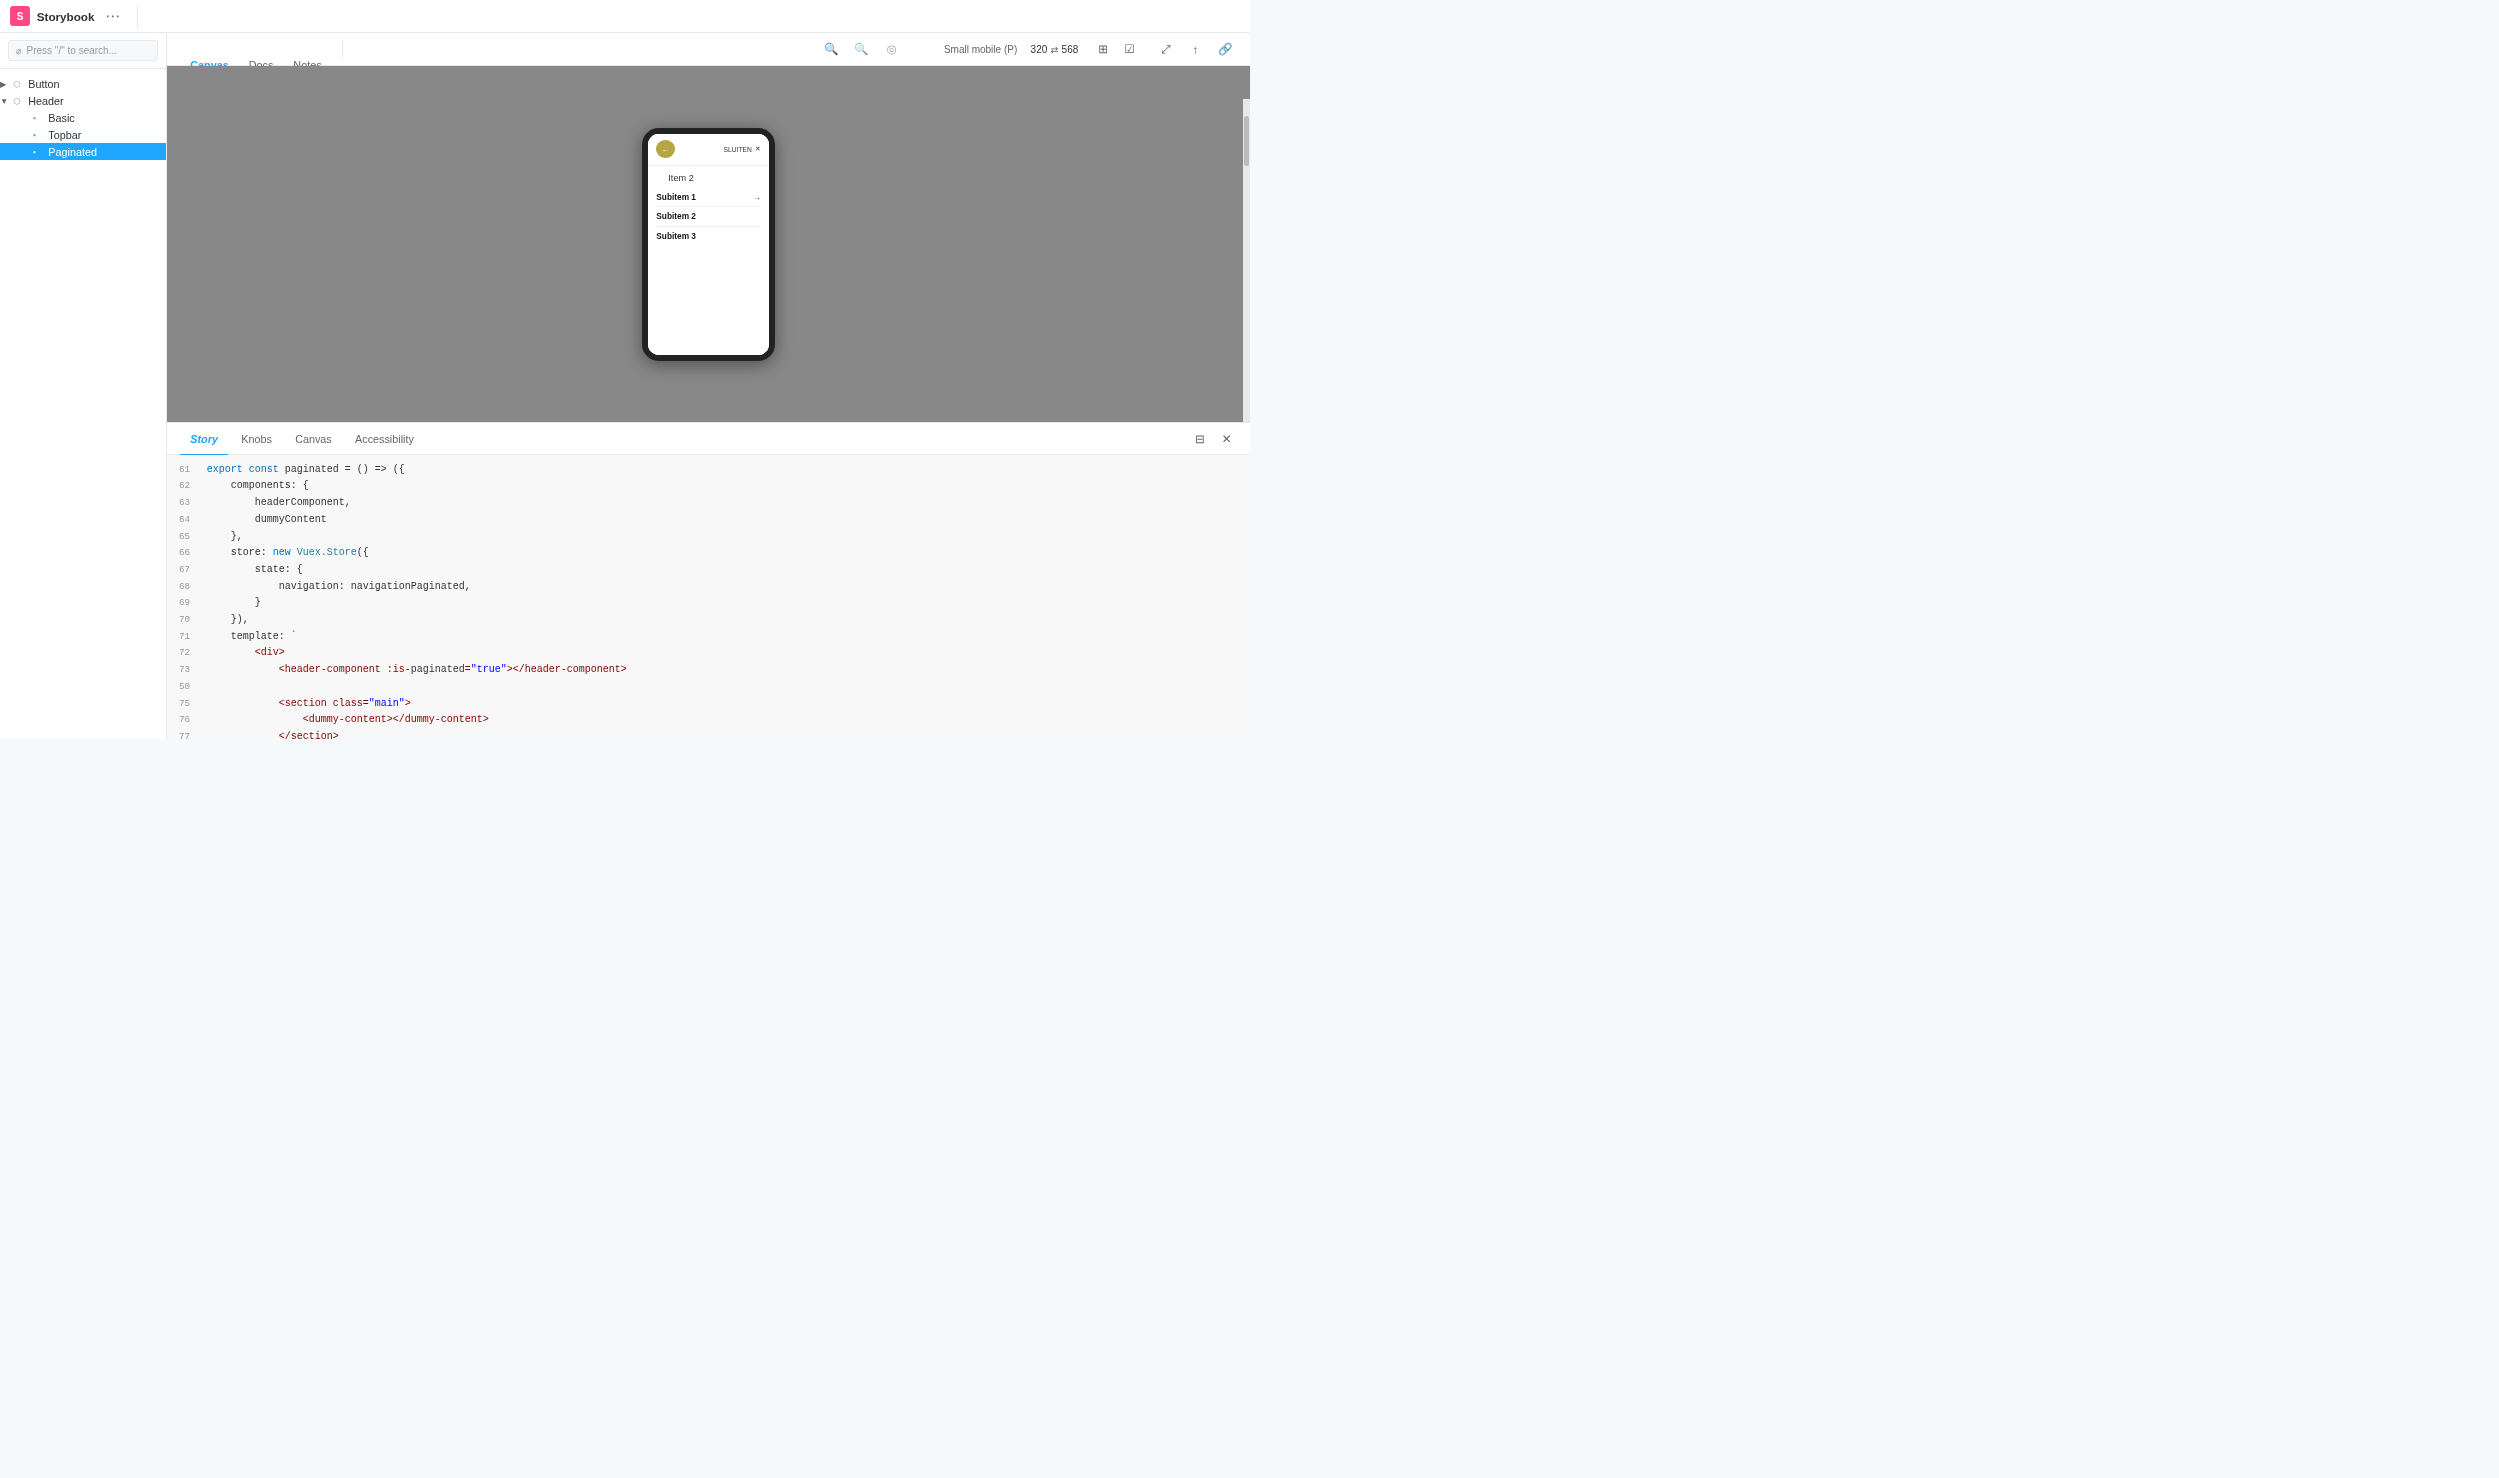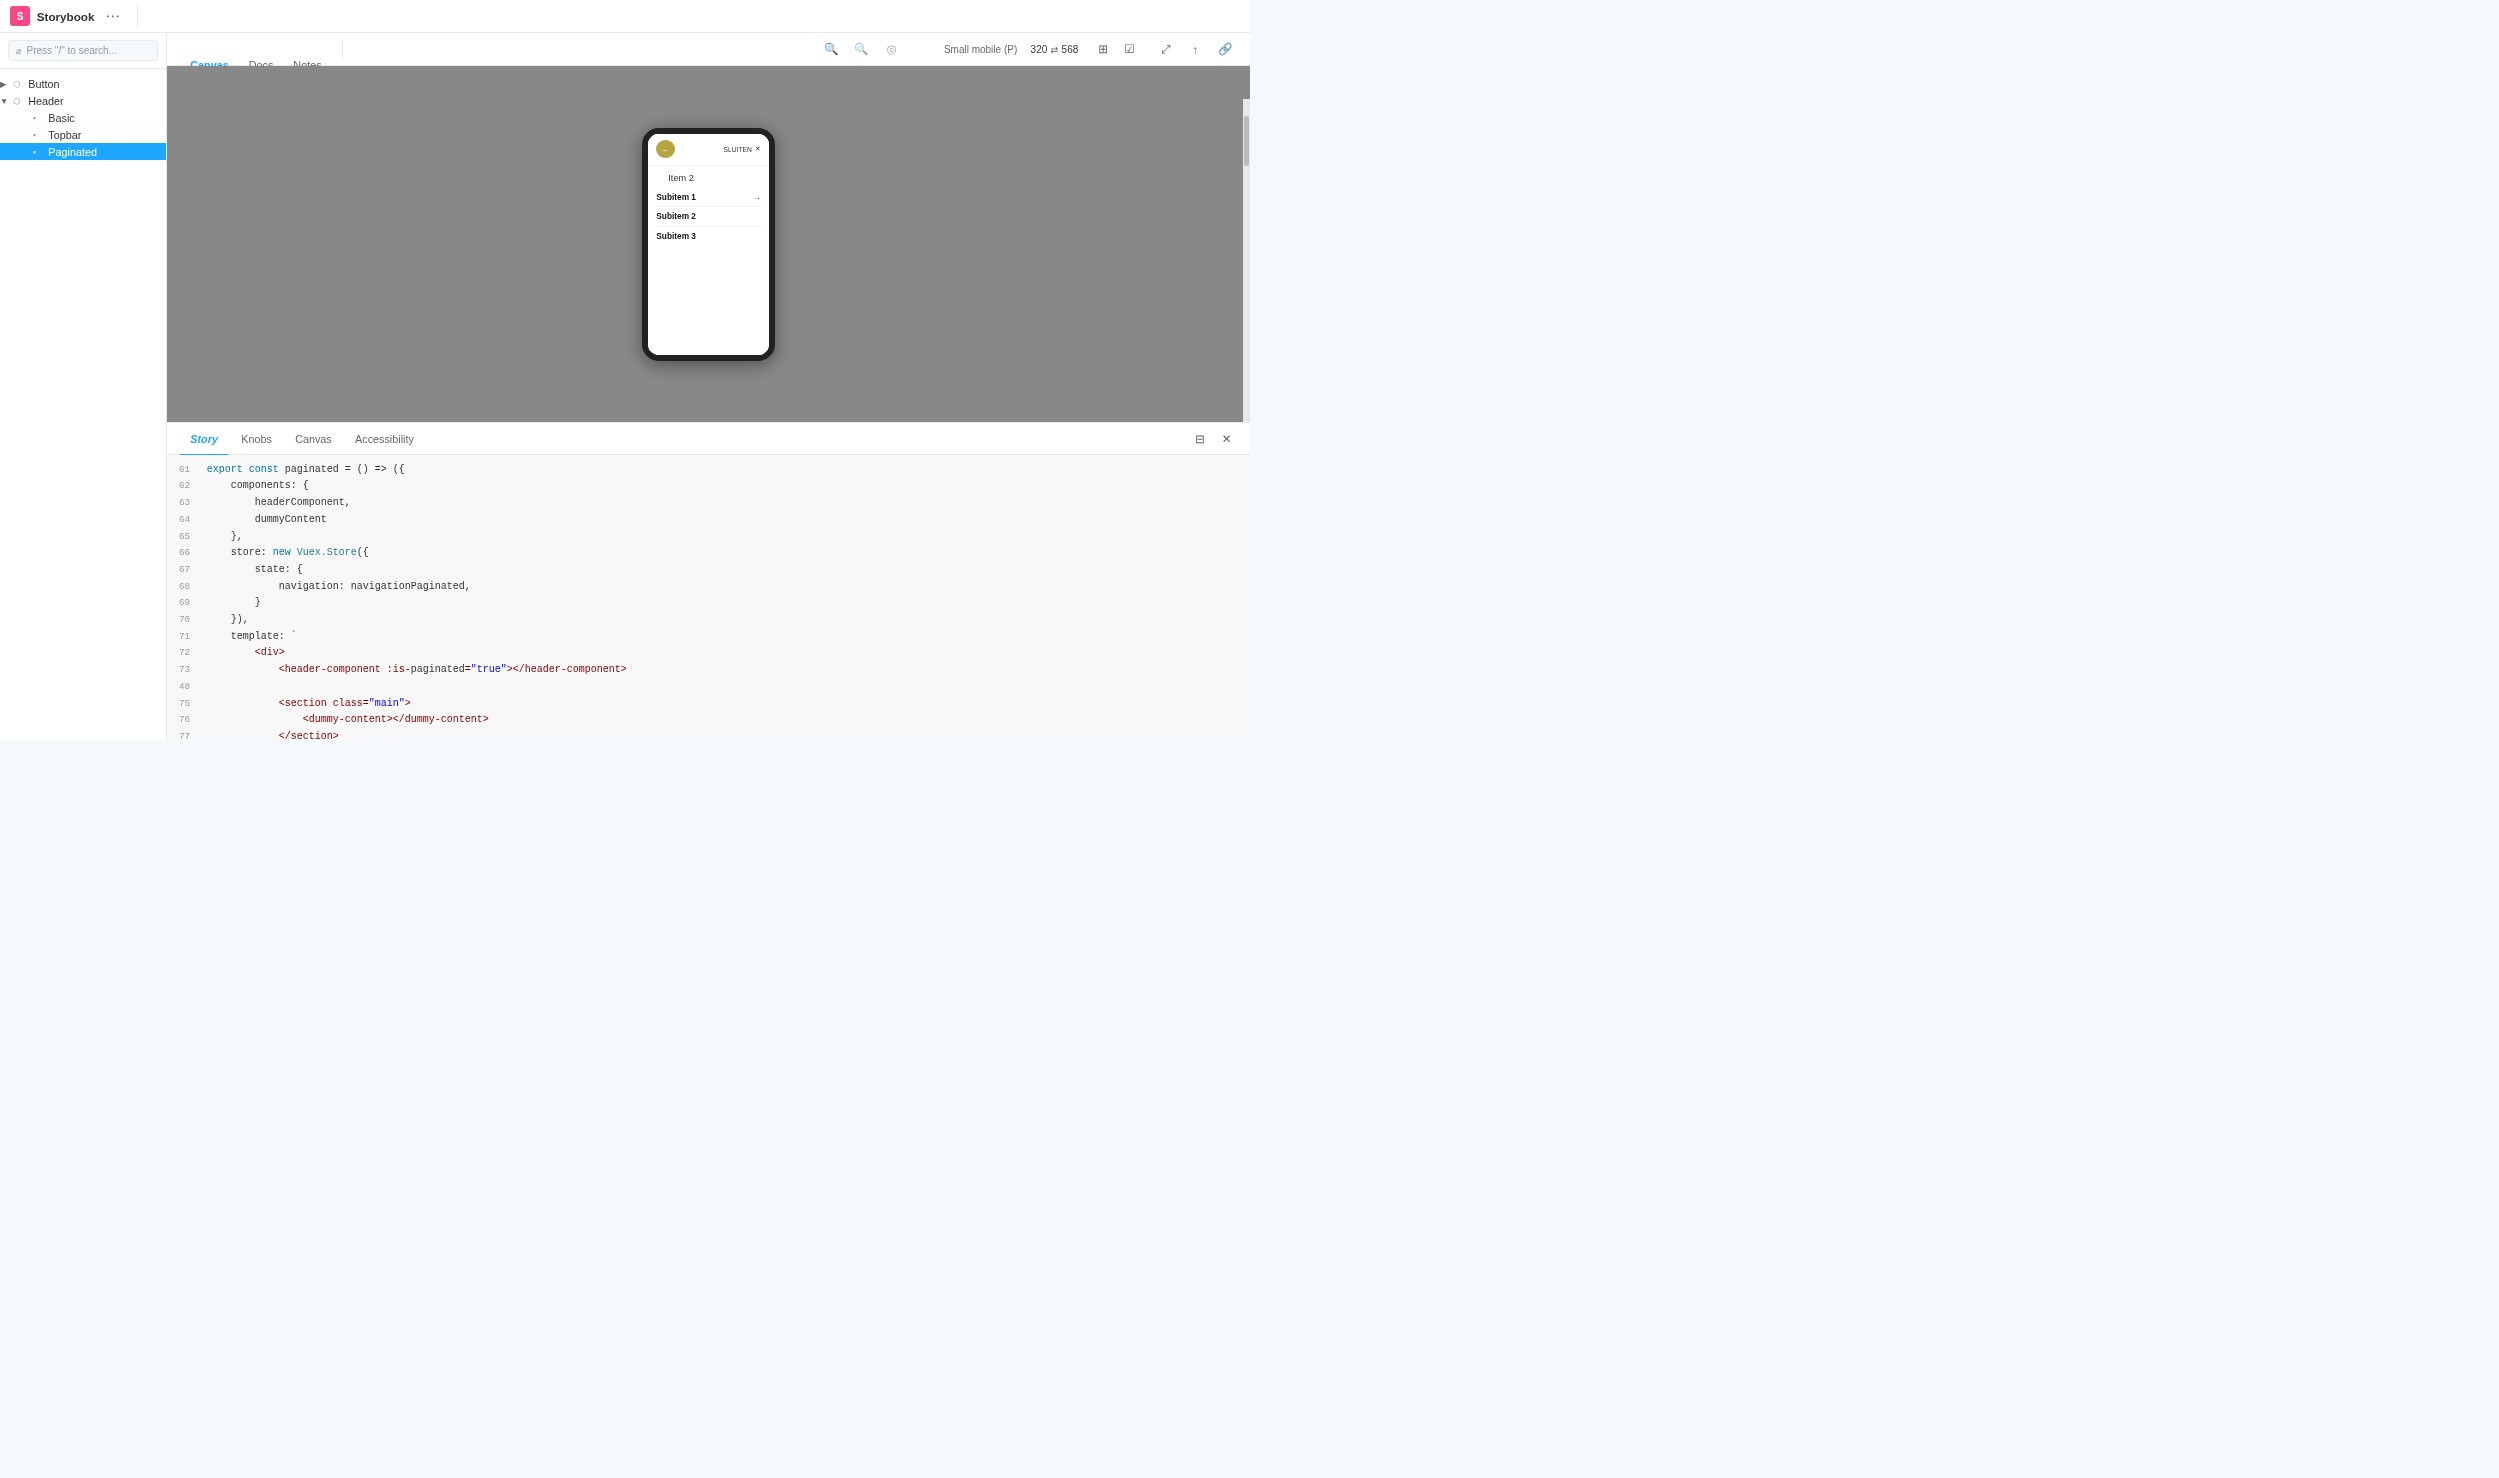--- a/index.html
+++ b/index.html
@@ -255,21 +255,21 @@
             </div>
             <div class="code-line">
               <span class="line-num">72</span>
               <span class="line-content">        <span class="kw-tag">&lt;div&gt;</span></span>
             </div>
             <div class="code-line">
               <span class="line-num">73</span>
               <span class="line-content">            <span class="kw-tag">&lt;header-component :is-<span style="color:#333;">paginated</span>=<span class="kw-val">"true"</span>&gt;</span><span class="kw-tag">&lt;/header-component&gt;</span></span>
             </div>
             <div class="code-line">
-              <span class="line-num">48</span>
+              <span class="line-num">50</span>
               <span class="line-content"></span>
             </div>
             <div class="code-line">
               <span class="line-num">75</span>
               <span class="line-content">            <span class="kw-tag">&lt;section class=<span class="kw-val">"main"</span>&gt;</span></span>
             </div>
             <div class="code-line">
               <span class="line-num">76</span>
               <span class="line-content">                <span class="kw-tag">&lt;dummy-content&gt;</span><span class="kw-tag">&lt;/dummy-content&gt;</span></span>
             </div>

